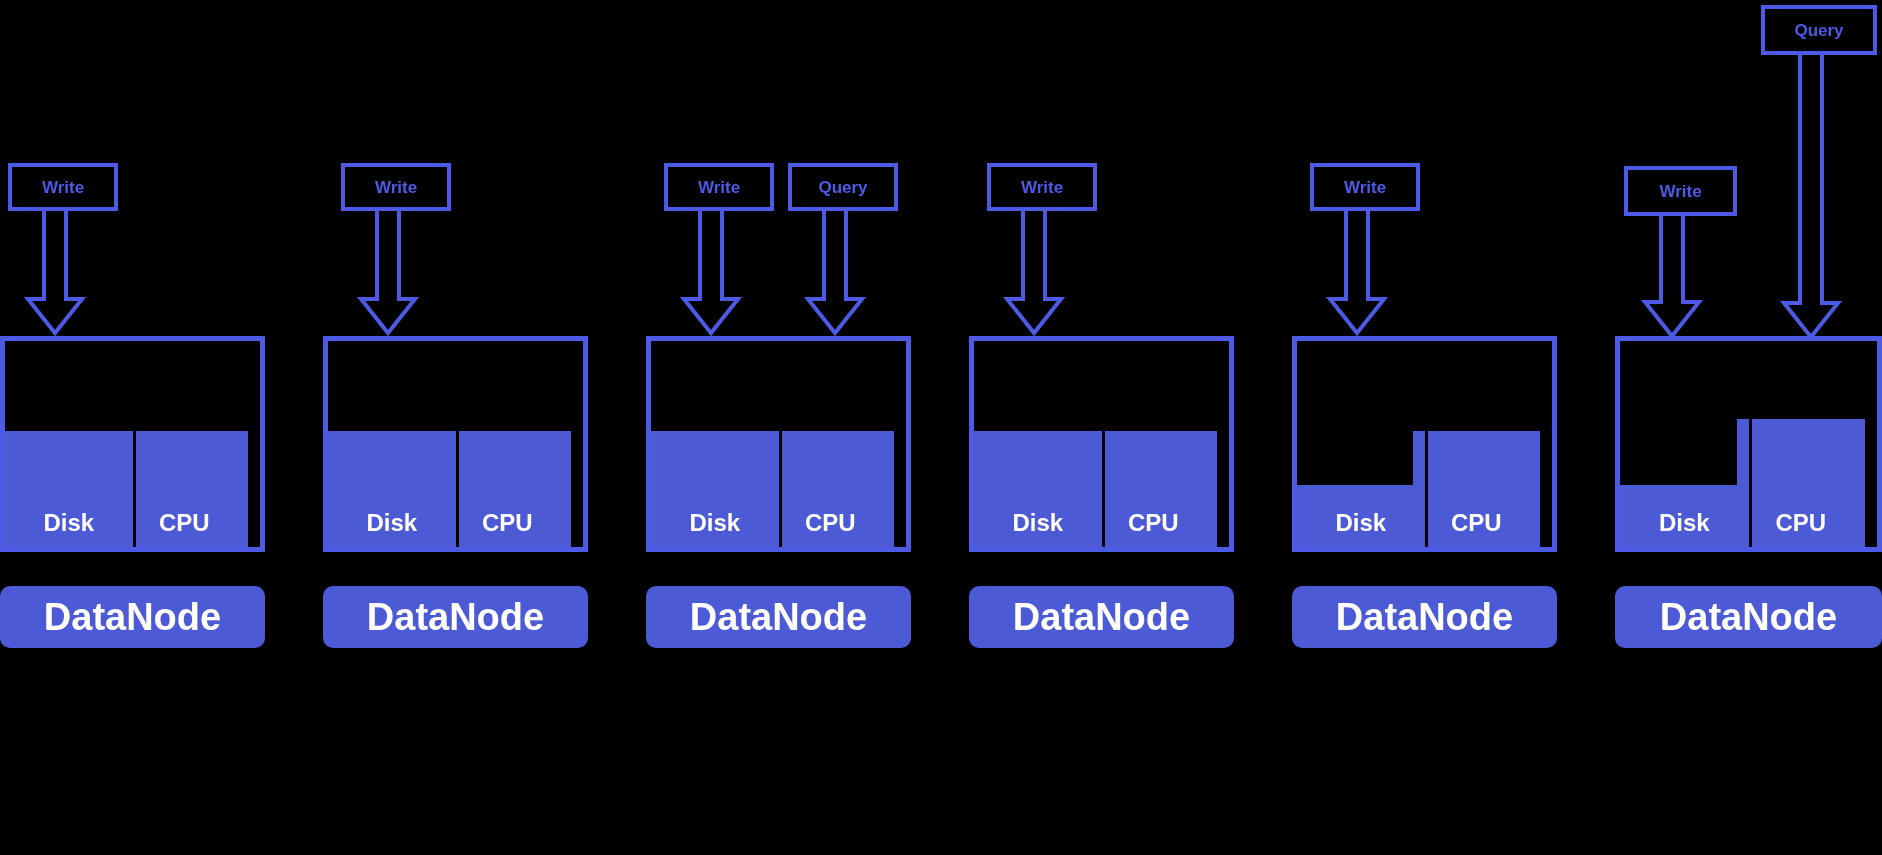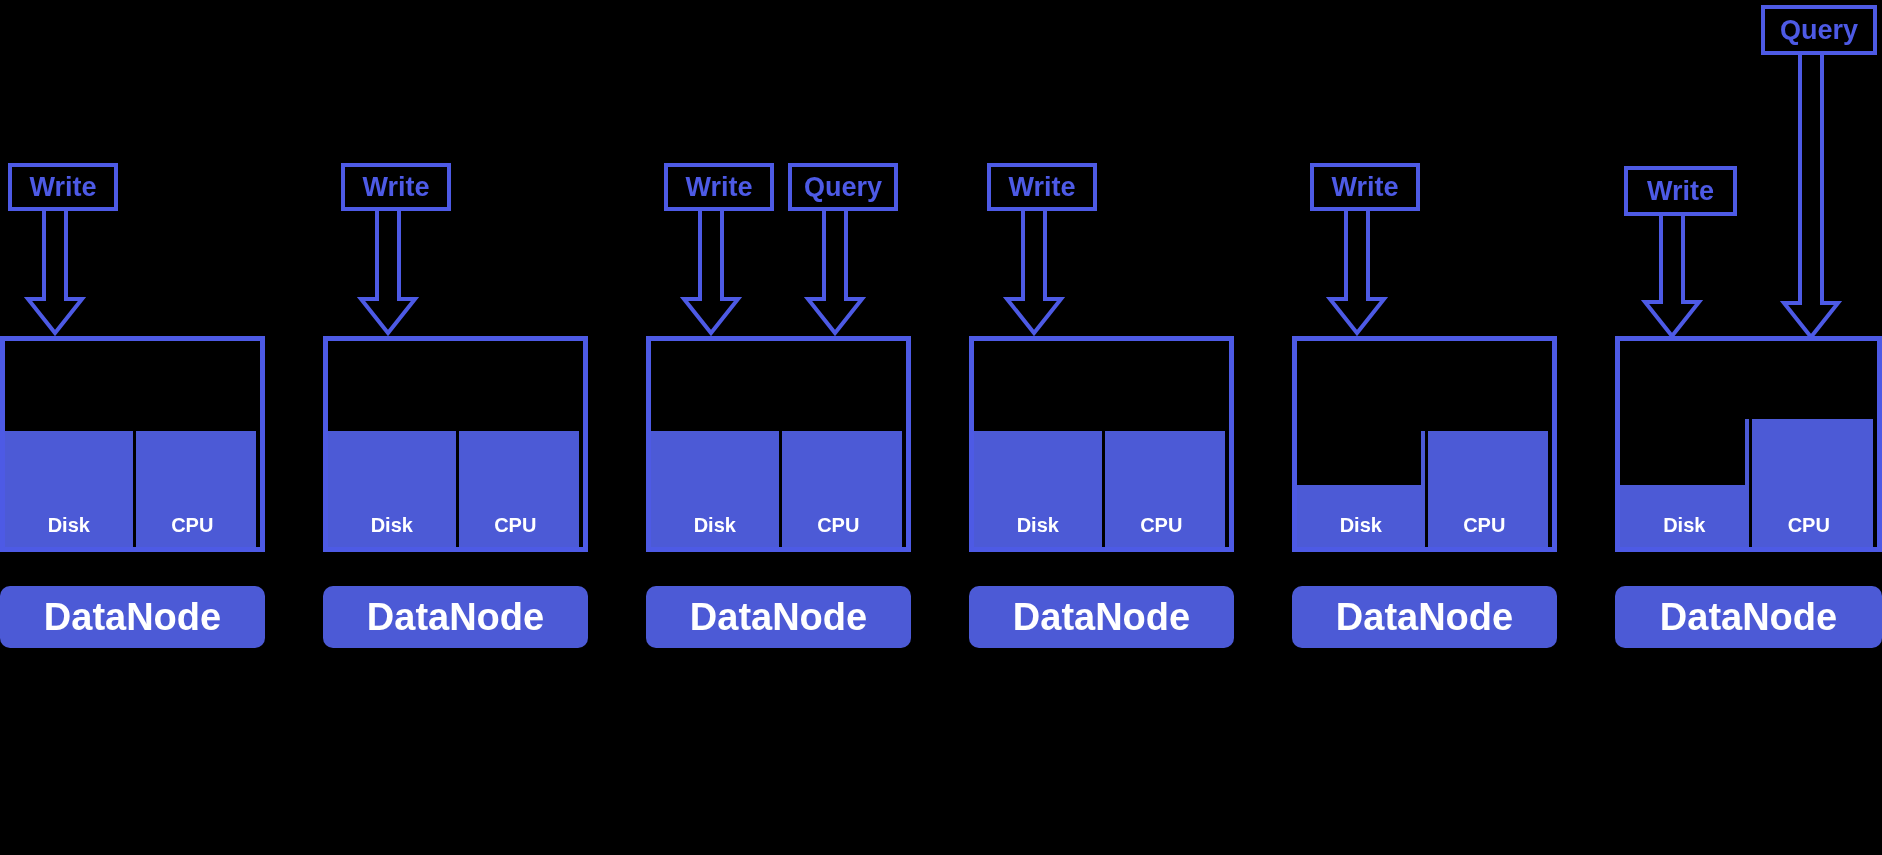--- a/index.html
+++ b/index.html
@@ -11,21 +11,21 @@
 
   
   .col{position:absolute;top:0;height:855px;}
 
   
   .tag{
     position:absolute;
     border:4px solid var(--stroke);
     color:var(--stroke);
     font-weight:bold;
-    font-size:27px;
+    font-size:17px;
     line-height:1;
     display:flex;align-items:center;justify-content:center;
     box-sizing:border-box;
     background:transparent;
     letter-spacing:0px;
   }
 
   
   .arrow{position:absolute;}
   .arrow svg{display:block;overflow:visible;}
@@ -37,27 +37,27 @@
     box-sizing:border-box;
     background:transparent;
   }
   
   .bars{position:absolute;left:0;right:0;bottom:0;top:0;}
   .bar{
     position:absolute;bottom:0;
     background:var(--fill);
     color:#ffffff;
     font-weight:bold;
-    font-size:20px;
+    font-size:24px;
     display:flex;align-items:flex-end;justify-content:center;
     box-sizing:border-box;
     padding-bottom:10px;
   }
   .bar.disk{left:0;}
-  .bar.cpu{right:4px;}
+  .bar.cpu{right:12px;}
   .divider{
     position:absolute;bottom:0;width:3px;background:#000;
   }
 
   
   .pill{
     position:absolute;
     background:var(--fill);
     border-radius:10px;
     color:#ffffff;

